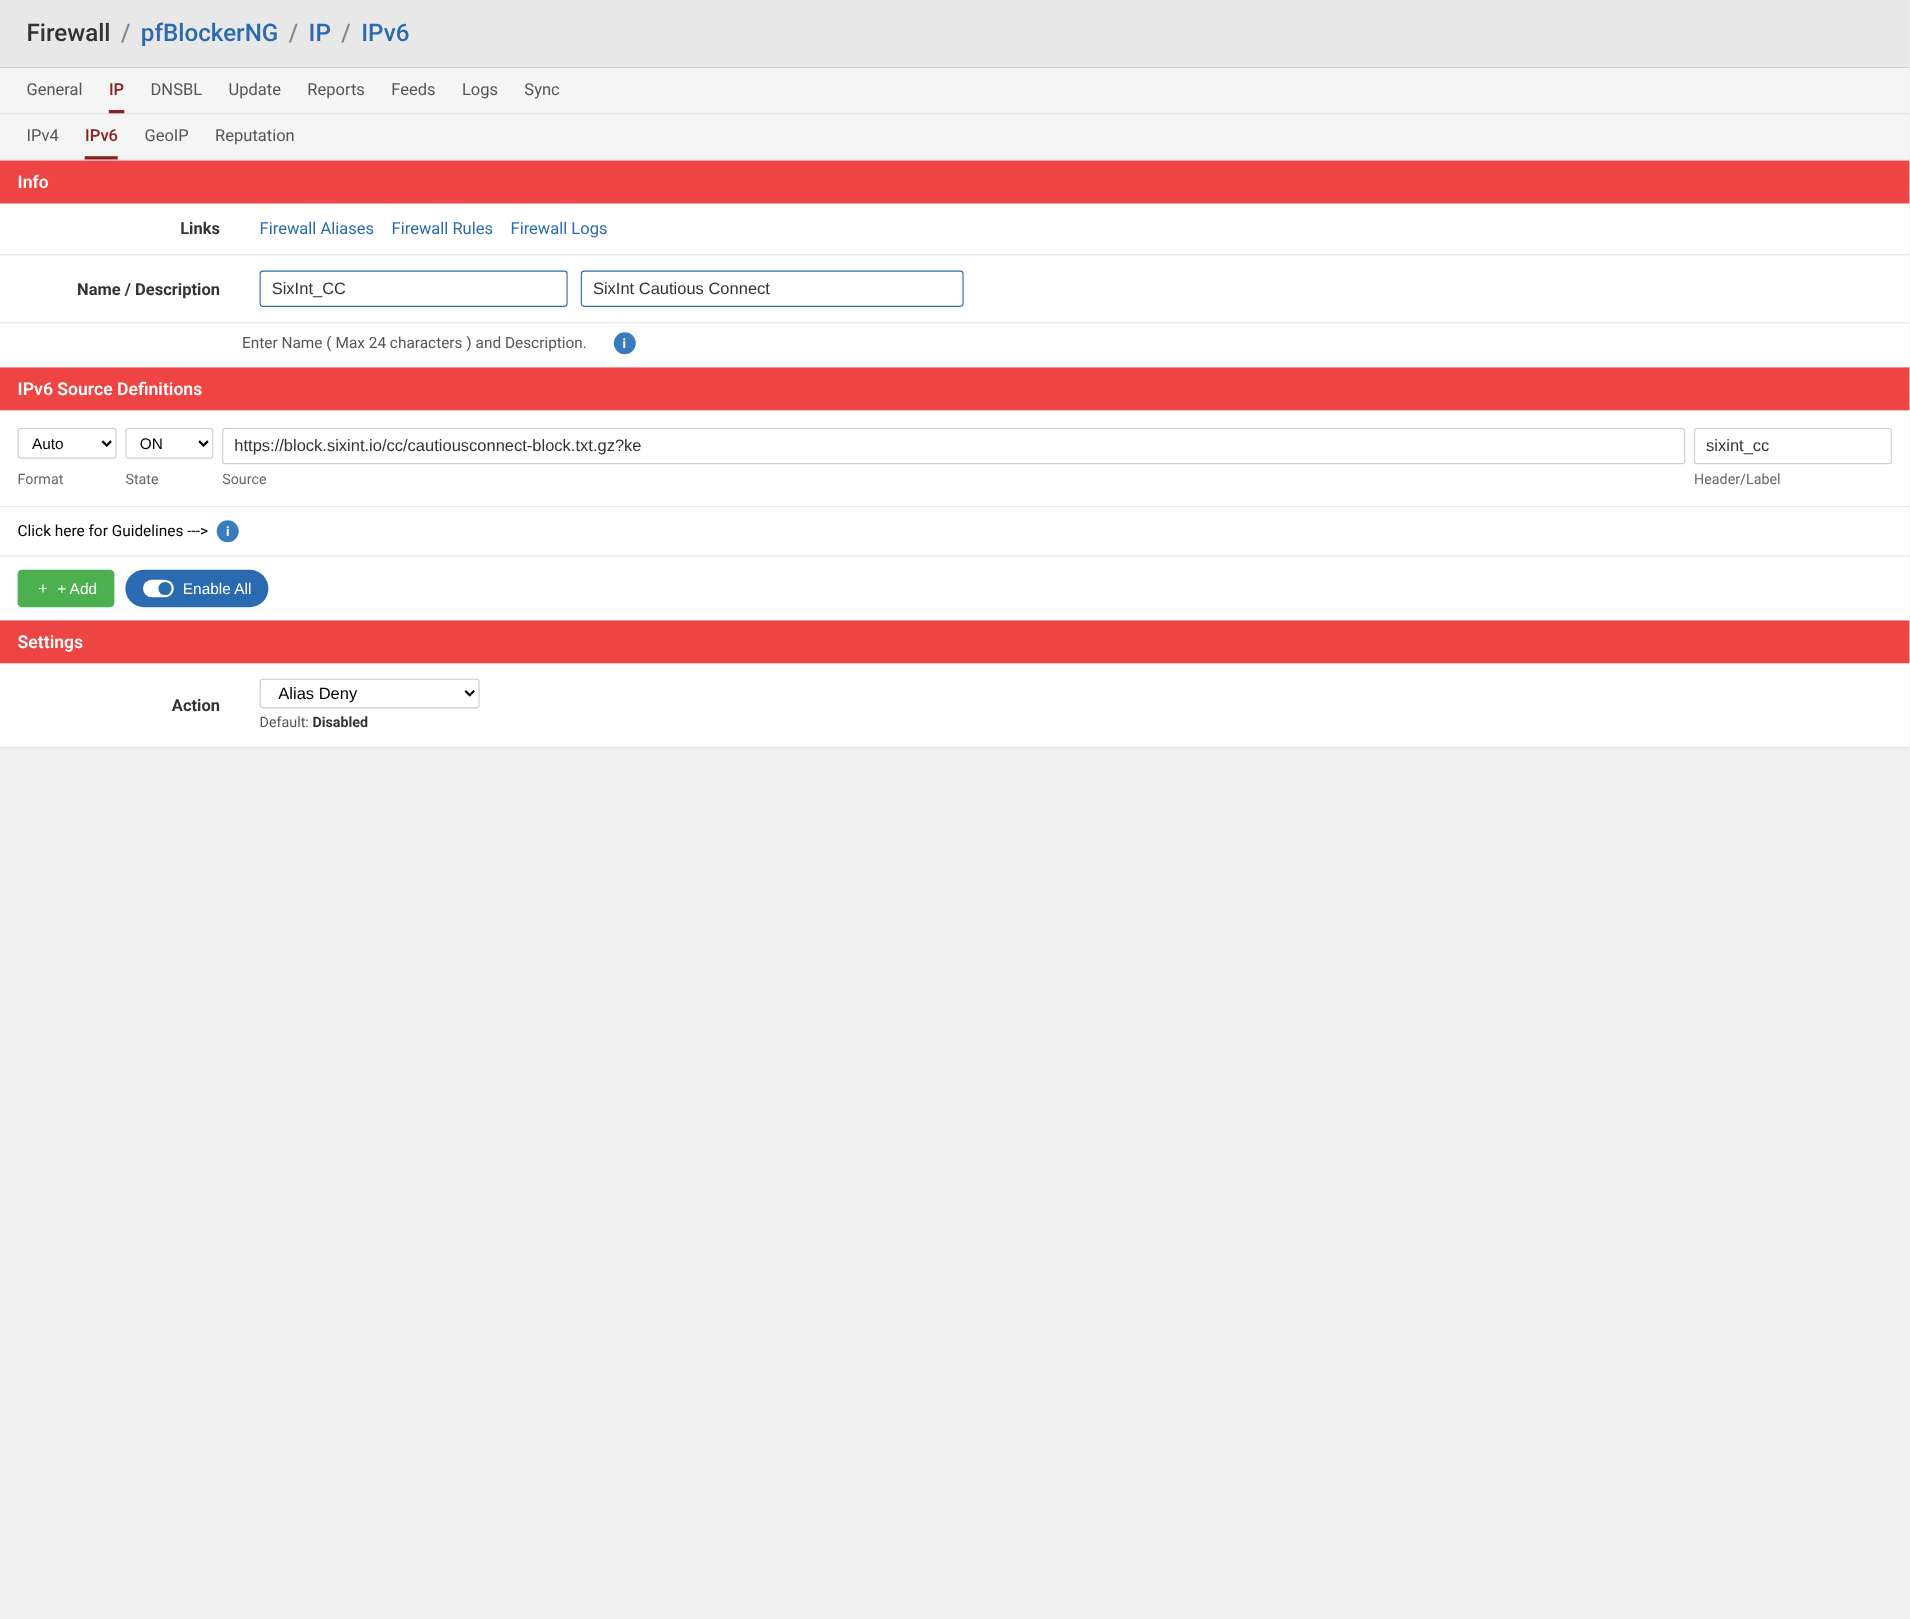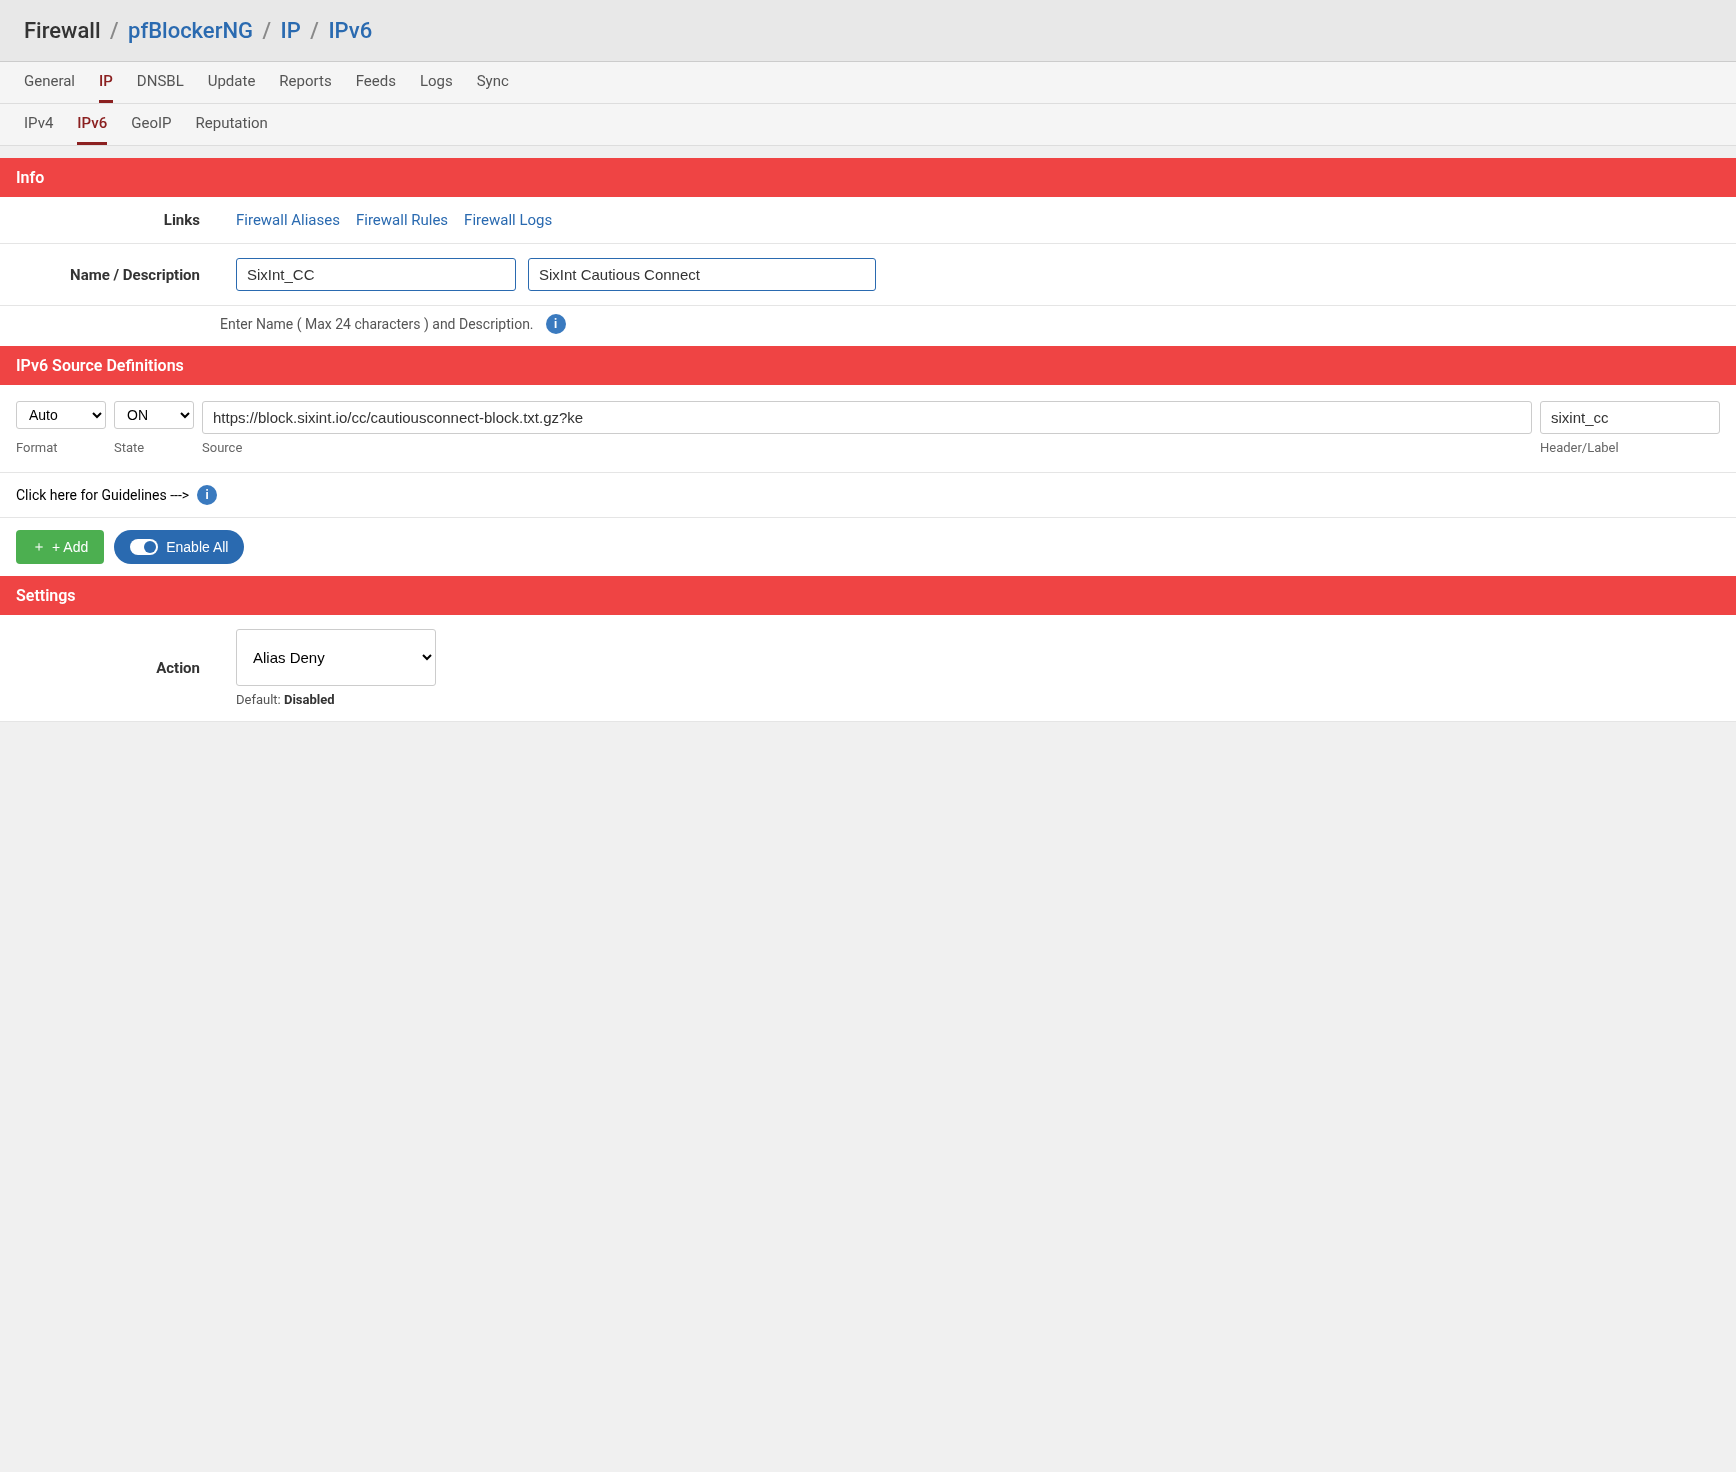--- a/index.html
+++ b/index.html
@@ -58,21 +58,21 @@
     }
 
     .main-nav ul li a.inactive {
       color: #555;
     }
 
     .sub-nav {
       background: #f5f5f5;
       padding: 10px 32px 0 24px;
       border-bottom: 1px solid #ddd;
-      margin-bottom: 12px;
+      margin-bottom: 0;
     }
 
     .sub-nav ul {
       list-style: none;
       display: flex;
       gap: 24px;
     }
 
     .sub-nav ul li a {
       display: block;
@@ -160,21 +160,21 @@
       width: 348px;
       border-color: #ccc;
     }
 
     .help-text {
       color: #555;
       font-size: 14px;
       padding: 8px 16px 12px 220px;
       display: flex;
       align-items: center;
-      gap: 12px;
+      gap: 24px;
     }
 
     .info-icon {
       display: inline-flex;
       align-items: center;
       justify-content: center;
       width: 20px;
       height: 20px;
       border-radius: 50%;
       background: #3a7abf;
@@ -296,21 +296,21 @@
     .action-buttons-row {
       padding: 12px 16px;
       display: flex;
       gap: 10px;
       border-top: 1px solid #e5e5e5;
     }
 
     select.action-select {
       border: 1px solid #ccc;
       border-radius: 3px;
-      padding: 18px 12px;
+      padding: 3px 12px;
       font-size: 15px;
       background: #fff;
       cursor: pointer;
       width: 200px;
     }
 
     .default-text {
       font-size: 13px;
       color: #555;
       margin-top: 6px;

